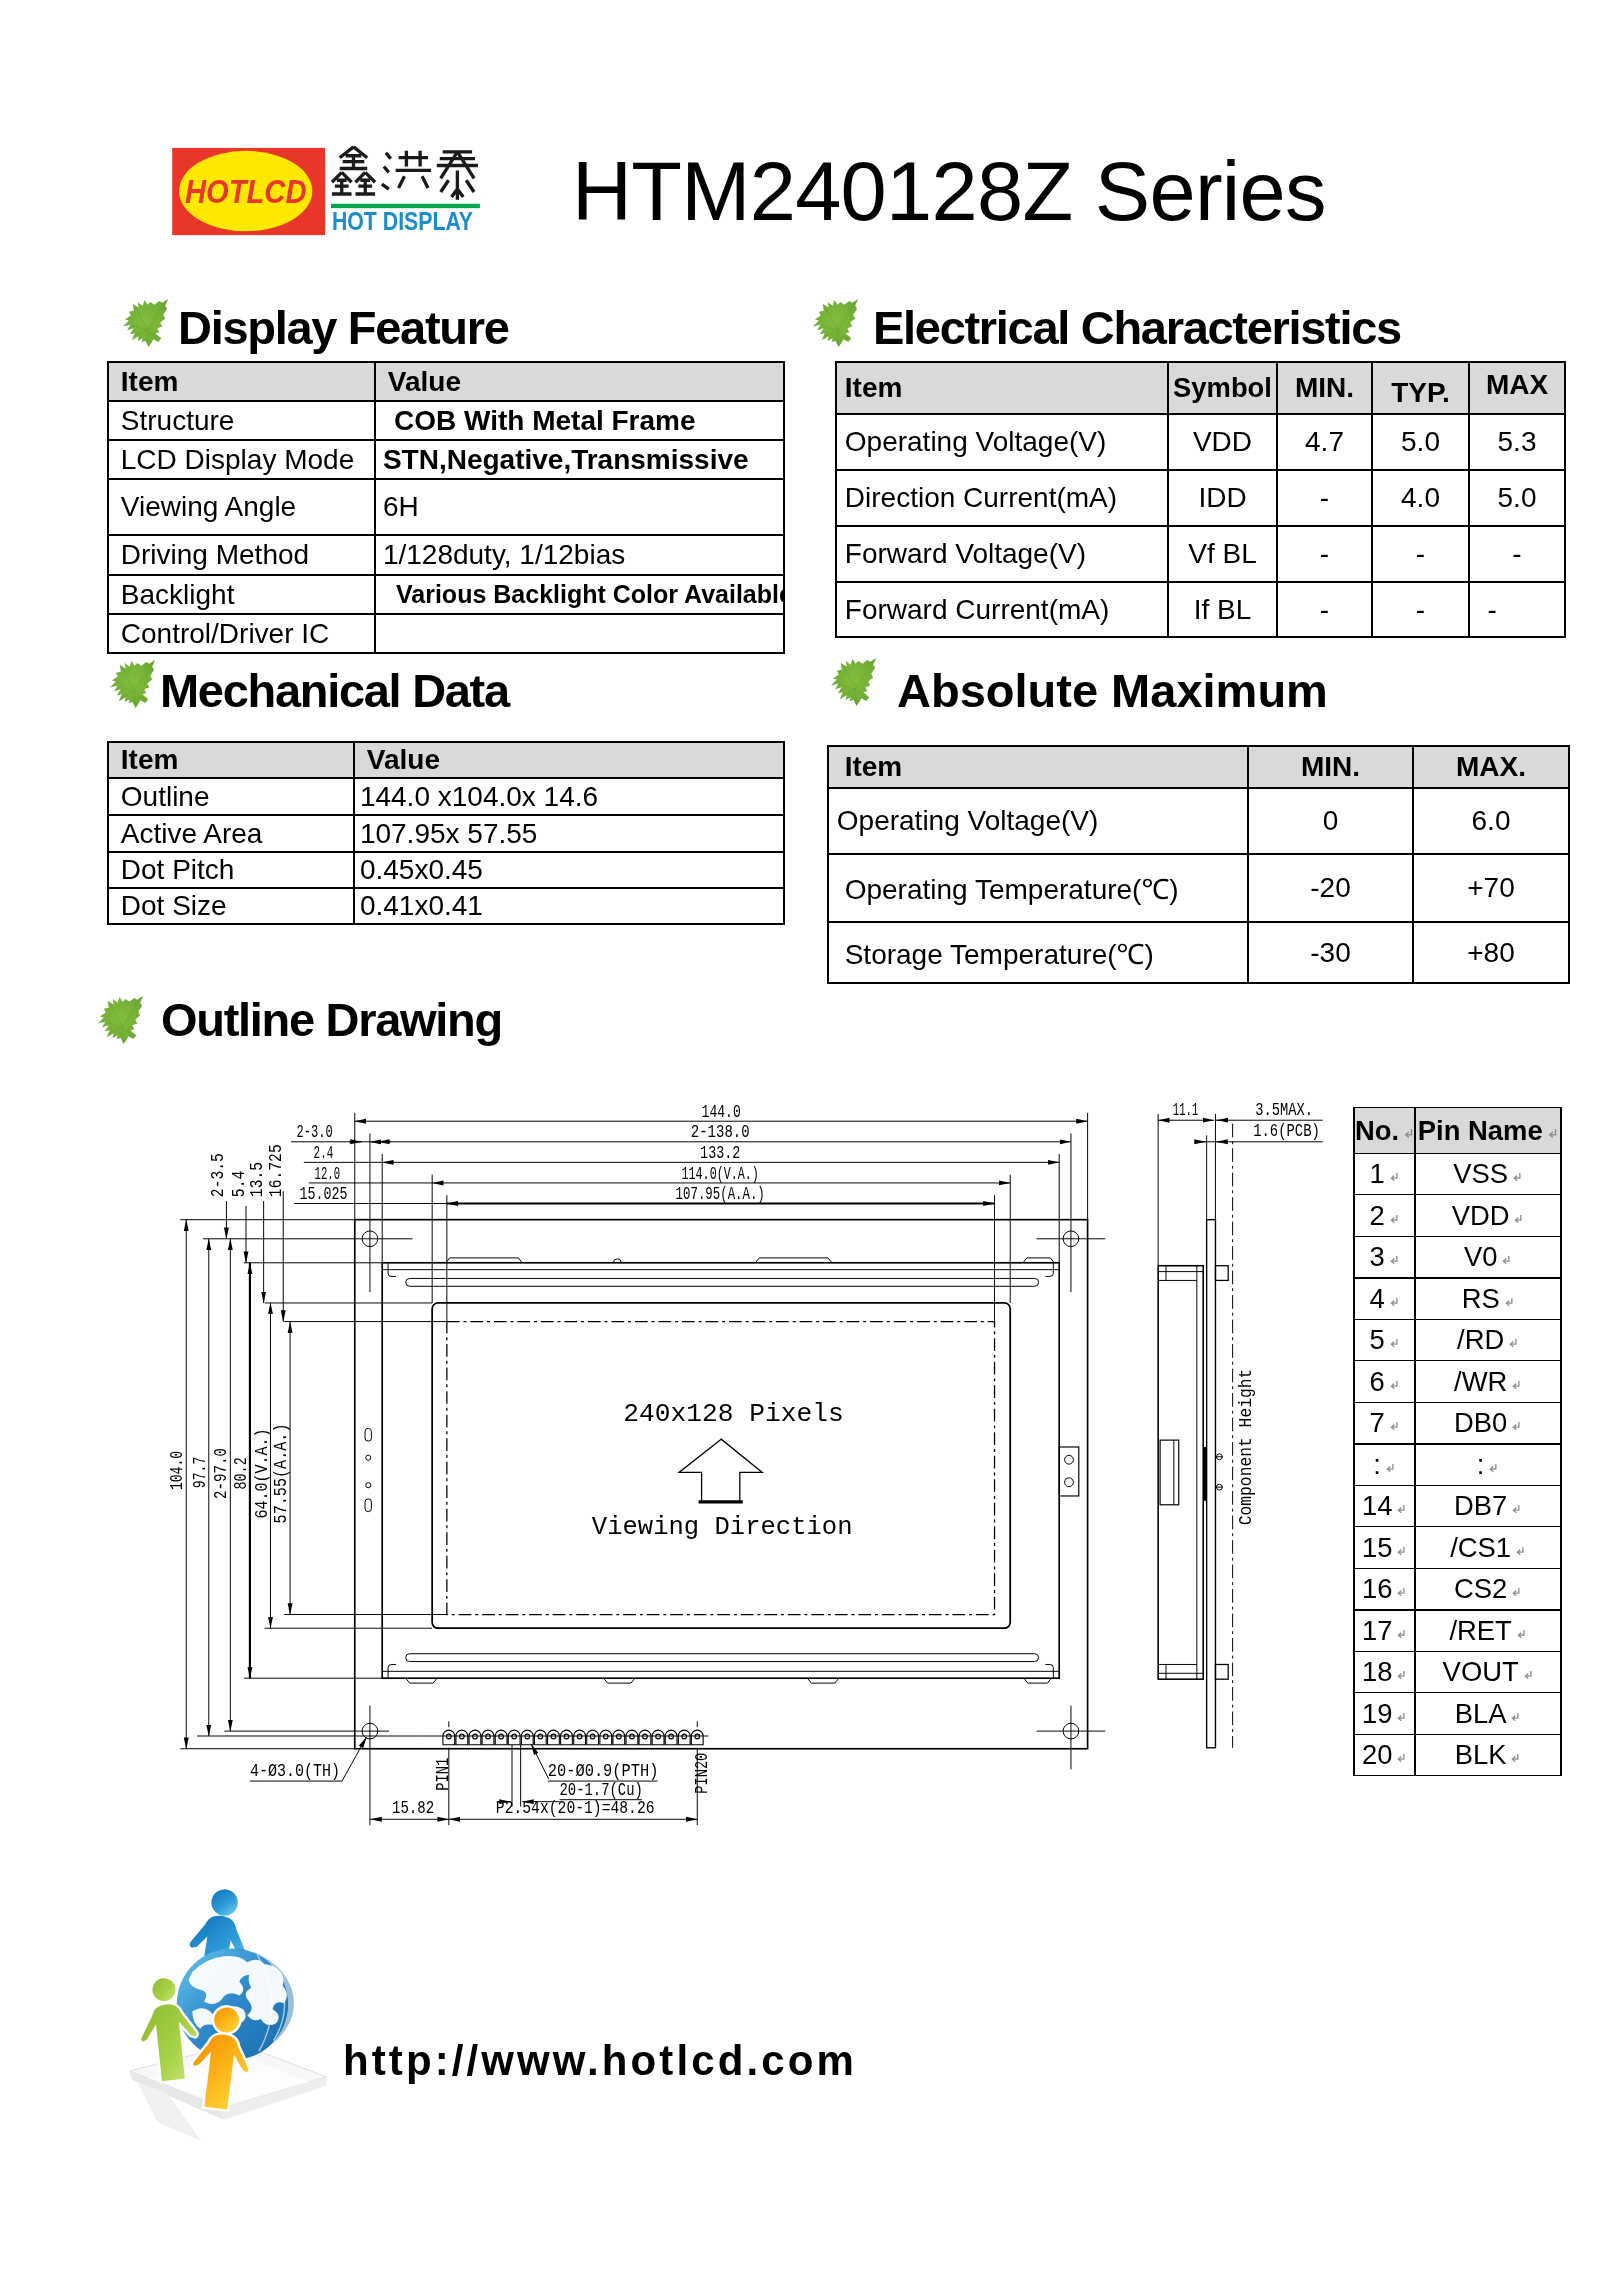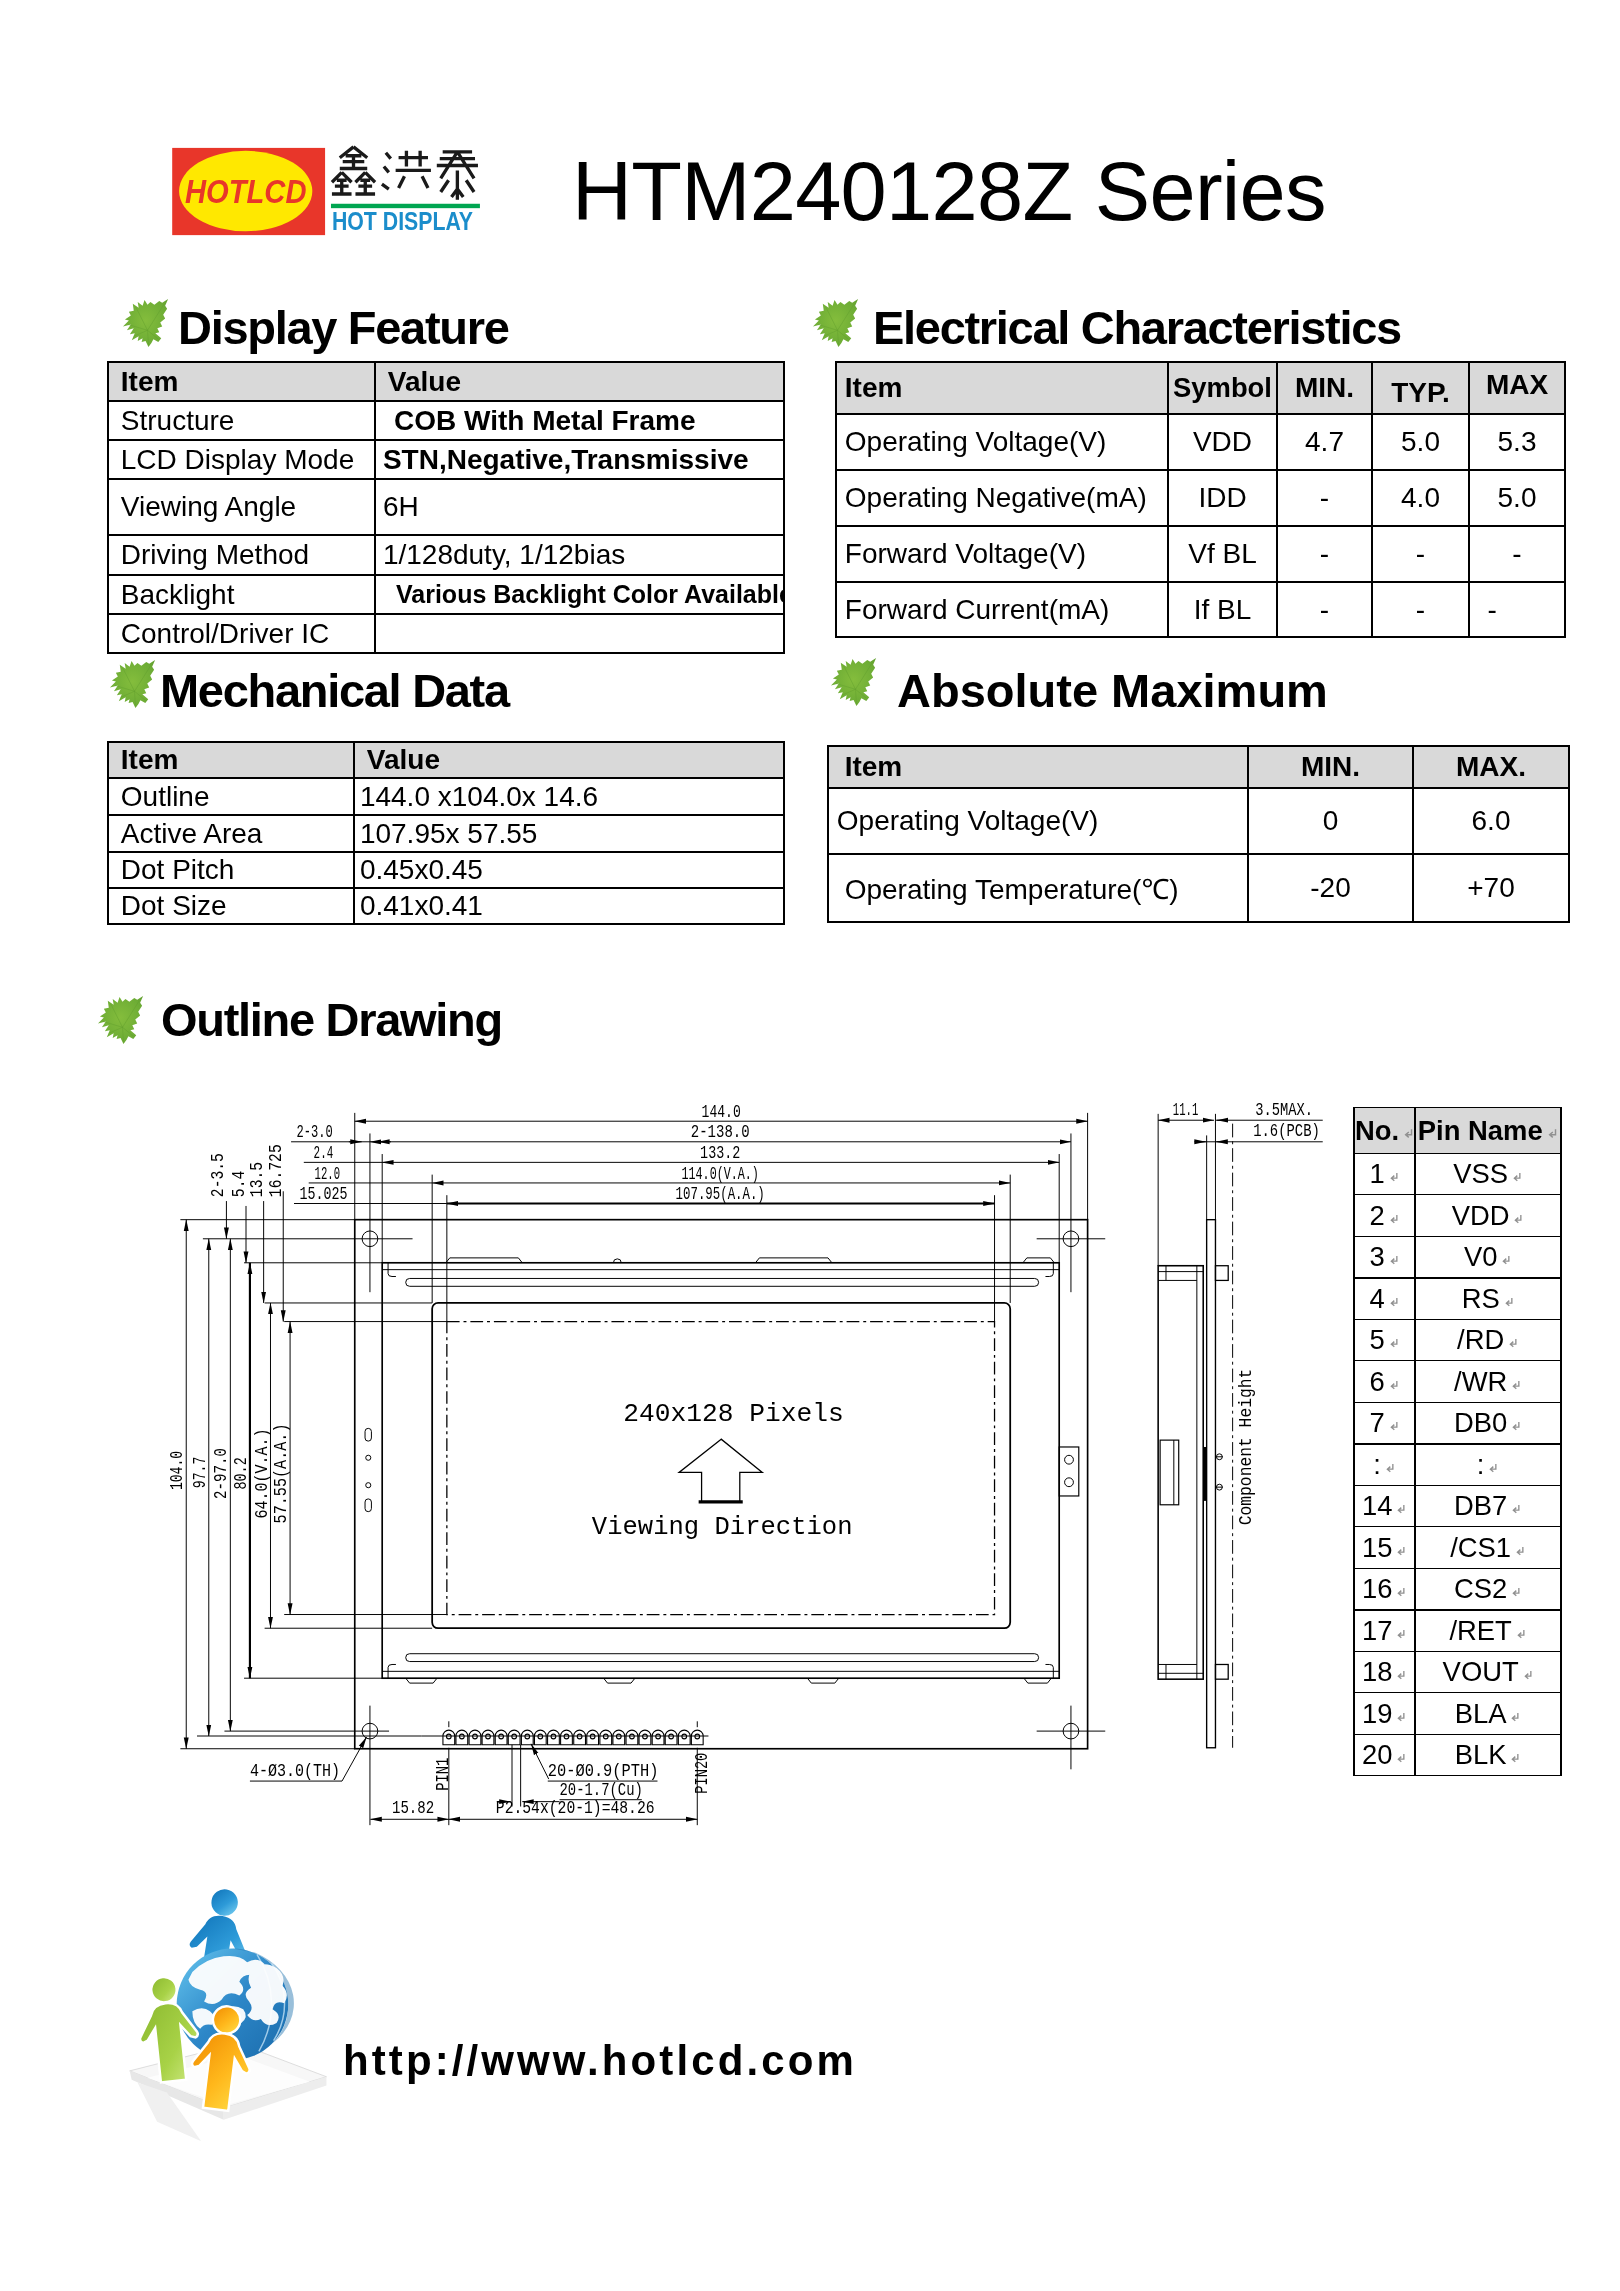--- a/index.html
+++ b/index.html
@@ -135,21 +135,21 @@
           <td class="hdr c" style="vertical-align:top;padding-top:5.9px;">MAX</td>
         </tr>
 <tr style="height:56px">
           <td style="padding-left:7.8px;">Operating Voltage(V)</td>
           <td class="c">VDD</td>
           <td class="c">4.7</td>
           <td class="c">5.0</td>
           <td class="c">5.3</td>
         </tr>
 <tr style="height:56px">
-          <td style="padding-left:7.8px;">Operating Negative(mA)</td>
+          <td style="padding-left:7.8px;">Direction Current(mA)</td>
           <td class="c">IDD</td>
           <td class="c">-</td>
           <td class="c">4.0</td>
           <td class="c">5.0</td>
         </tr>
 <tr style="height:56px">
           <td style="padding-left:7.8px;">Forward Voltage(V)</td>
           <td class="c">Vf BL</td>
           <td class="c">-</td>
           <td class="c">-</td>
@@ -220,20 +220,25 @@
         </tr>
 <tr style="height:66px">
           <td style="padding-left:7.8px;">Operating Voltage(V)</td>
           <td class="c">0</td>
           <td class="c">6.0</td>
         </tr>
 <tr style="height:68px">
           <td style="padding-left:15.7px;">Operating Temperature(℃)</td>
           <td class="c">-20</td>
           <td class="c">+70</td>
+        </tr>
+<tr style="height:61px">
+          <td style="padding-left:15.7px;">Storage Temperature(℃)</td>
+          <td class="c">-30</td>
+          <td class="c">+80</td>
         </tr>
 </tbody>
     </table>
 
 <svg class="abs" style="left:97px;top:993px" width="51" height="51" viewBox="0 0 52 52">
       <use href="#leaf"></use>
     </svg>
 
 <div class="hd" style="left:161px;top:996px;">Outline Drawing</div>
 

